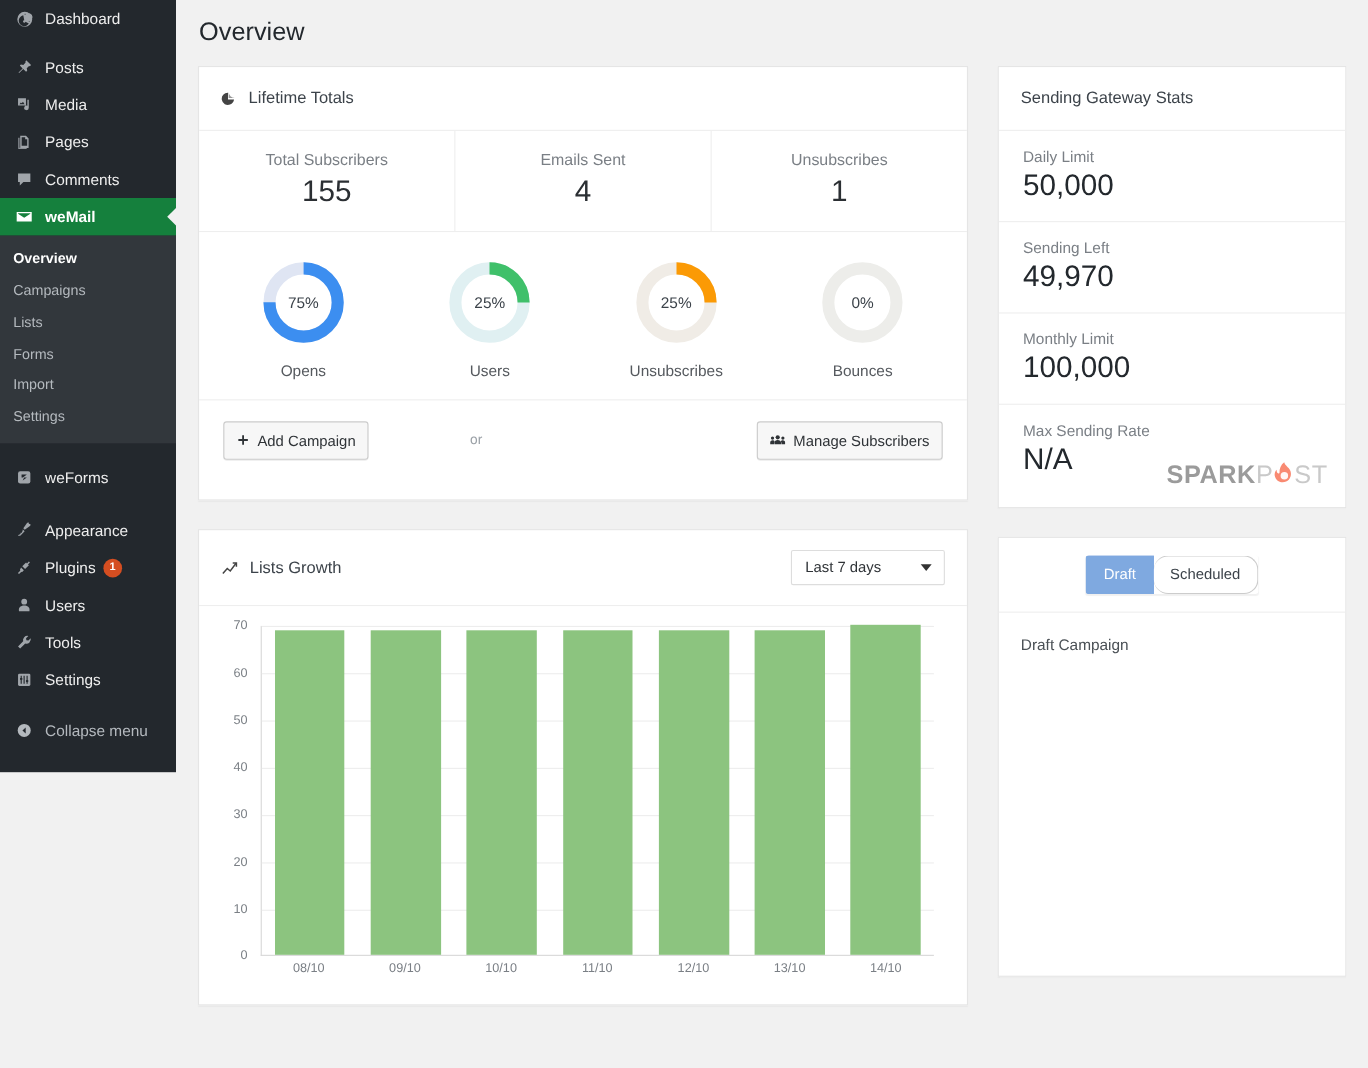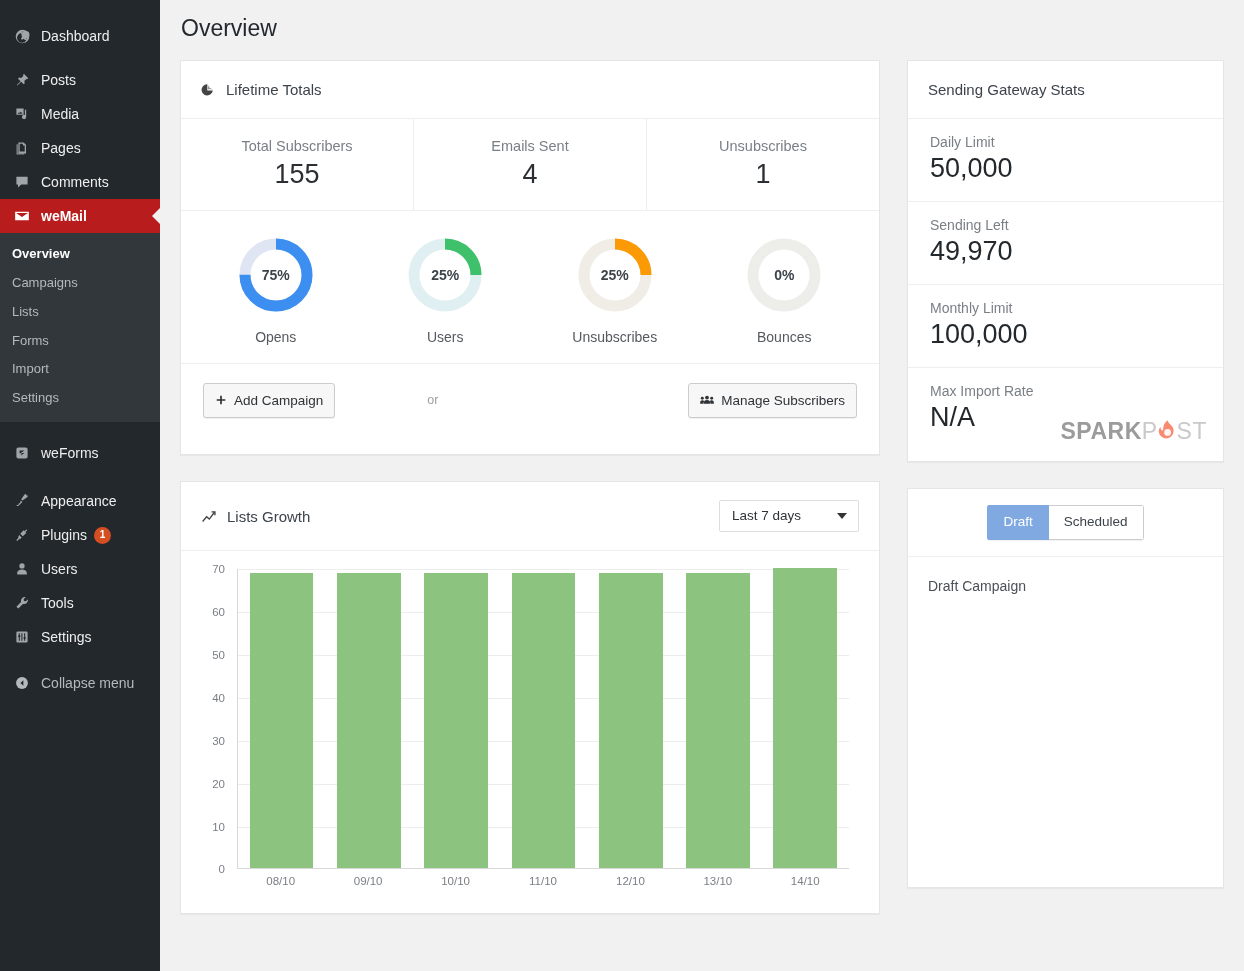--- a/index.html
+++ b/index.html
@@ -9,41 +9,41 @@
     width: 1244px; height: 971px;
     overflow: hidden;
     background: #f1f1f1;
     font-family: "Liberation Sans", "DejaVu Sans", sans-serif;
     -webkit-font-smoothing: antialiased;
   }
   .app { display: flex; width: 1244px; height: 971px; }
 
   
   .sidebar {
-    width: 160px; min-width: 160px; height: 971px;
+    width: 160px; min-width: 160px; height: 702px;
     background: #23282d; color: #fff;
-    padding-top: 19px;
+    padding-top: 0;
     position: relative;
   }
   .menu-item {
     display: flex; align-items: center;
     height: 34px; padding: 0 0 0 12px;
     color: #eee; font-size: 14px; line-height: 1;
     cursor: pointer; position: relative;
   }
   .menu-item .mi-label { margin-left: 9px; font-weight: 400; }
   .menu-item.dashboard { margin-bottom: 10px; }
   .menu-icon {
     width: 20px; height: 20px; display: inline-flex;
     align-items: center; justify-content: center;
     color: #a0a5aa; flex: 0 0 20px;
   }
   .menu-icon svg { display: block; }
   .menu-item.active {
-    background: #b91c1c; color: #fff; font-weight: 600; text-align: center;
+    background: #15803d; color: #fff; font-weight: 600; text-align: center;
   }
   .menu-item.active .menu-icon { color: #fff; }
   .menu-item.active .mi-label { font-weight: 600; }
   .menu-item.active::after {
     content: ""; position: absolute; right: 0; top: 50%;
     margin-top: -8px;
     border-style: solid; border-width: 8px 8px 8px 0;
     border-color: transparent #f1f1f1 transparent transparent;
   }
   .submenu { background: #32373c; padding: 7px 0 9px 0; }
@@ -102,21 +102,21 @@
   .total-cell:last-child { border-right: none; }
   .total-label { font-size: 14.5px; color: #7a7f85; margin-bottom: 6px; }
   .total-value { font-size: 27px; color: #2b2f33; line-height: 1.1; font-weight: 400; }
 
   
   .donuts {
     display: flex; padding: 25px 10px 18px;
     border-bottom: 1px solid #eee;
   }
   .donut-cell { flex: 1; display: flex; flex-direction: column; align-items: center; }
-  .donut-wrap { position: relative; width: 78px; height: 78px; font-weight: bold; }
+  .donut-wrap { position: relative; width: 78px; height: 78px; }
   .donut-wrap svg { display: block; transform: rotate(-90deg); }
   .donut-pct {
     position: absolute; inset: 0; display: flex;
     align-items: center; justify-content: center;
     font-size: 14px; color: #3c434a;
   }
   .donut-label { margin-top: 15px; font-size: 14px; color: #55595e; }
 
   
   .actions {
@@ -200,21 +200,21 @@
     display: flex; justify-content: center; min-height: 62px;
     align-items: center;
   }
   .tab-group { display: inline-flex; border-radius: 3px; overflow: hidden;
     box-shadow: 0 1px 1px rgba(0,0,0,.06); }
   .tab-btn {
     padding: 7px 15px; font-size: 13.5px; cursor: pointer;
     background: #fff; color: #3c434a; border: 1px solid #ccc;
     line-height: 1.4; font-family: inherit;
   }
-  .tab-btn + .tab-btn { border-left: none; }
+  .tab-btn + .tab-btn { border-left: none; border-radius: 13px; }
   .tab-btn.active { background: #7fa9e0; color: #fff; border-color: #7fa9e0; }
   .campaign-list { padding: 18px 20px 20px; min-height: 330px; }
   .campaign-item { font-size: 14px; color: #4a5055; line-height: 1.6; }
 </style>
 </head>
 <body>
 
 <div class="app">
 
   <nav class="sidebar">
@@ -559,21 +559,21 @@
           </div>
           <div class="gw-row">
             <div class="gw-label">Sending Left</div>
             <div class="gw-value">49,970</div>
           </div>
           <div class="gw-row">
             <div class="gw-label">Monthly Limit</div>
             <div class="gw-value">100,000</div>
           </div>
           <div class="gw-row">
-            <div class="gw-label">Max Import Rate</div>
+            <div class="gw-label">Max Sending Rate</div>
             <div class="gw-value">N/A</div>
             <div class="sparkpost">
               <span class="sp-a">SPARK</span>
               <span class="sp-b">P</span>
               <span class="sp-flame">
                 <svg width="19" height="24" viewBox="0 0 19 24">
                   <path d="M9.5 1.2c.6 3 3.9 4.3 5.3 7.2 1.9 3.8.3 8.6-3.6 10.4-4 1.8-8.6-.2-10-4.2-1-2.9.1-5.5 1.4-6.6-.2 1.8.5 3 1.6 3.4.6.2 1-.2 1-.8-.2-3.4 1.2-7.2 4.3-9.4z" fill="#f98a72"></path>
                   <circle cx="9.6" cy="13.4" r="3.4" fill="#fff" opacity=".92"></circle>
                 </svg>
               </span>

